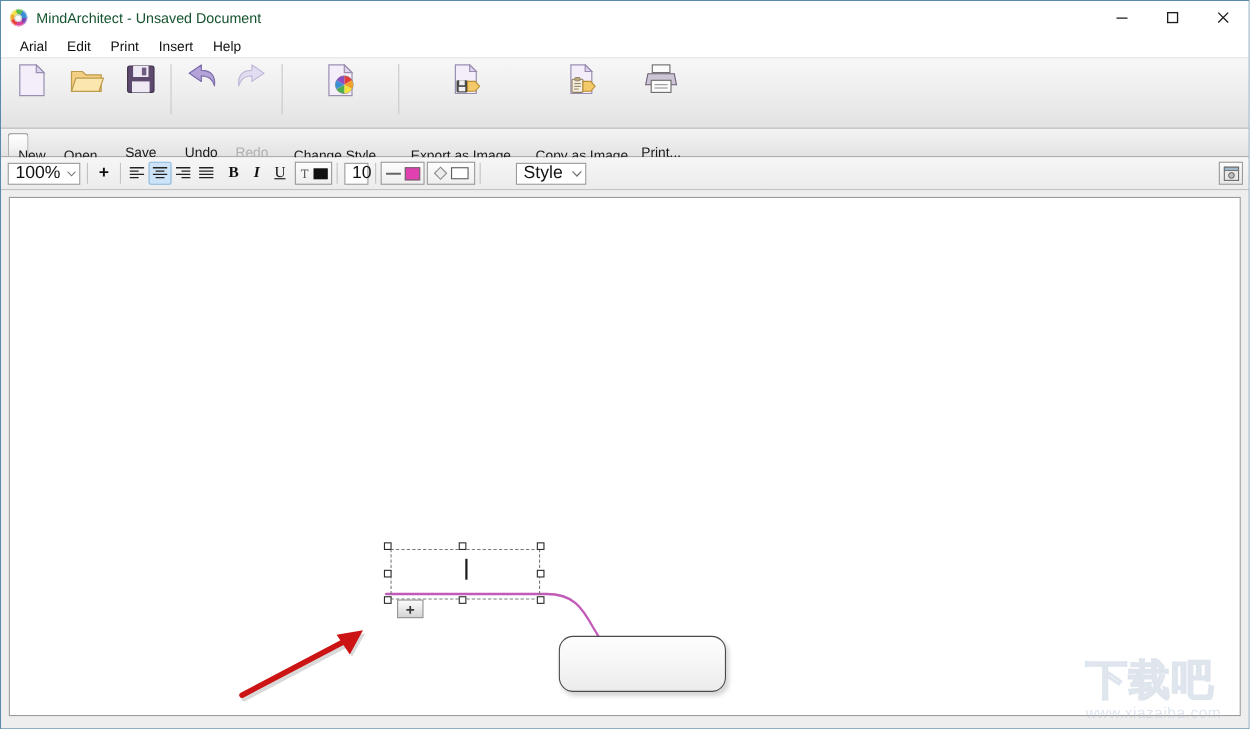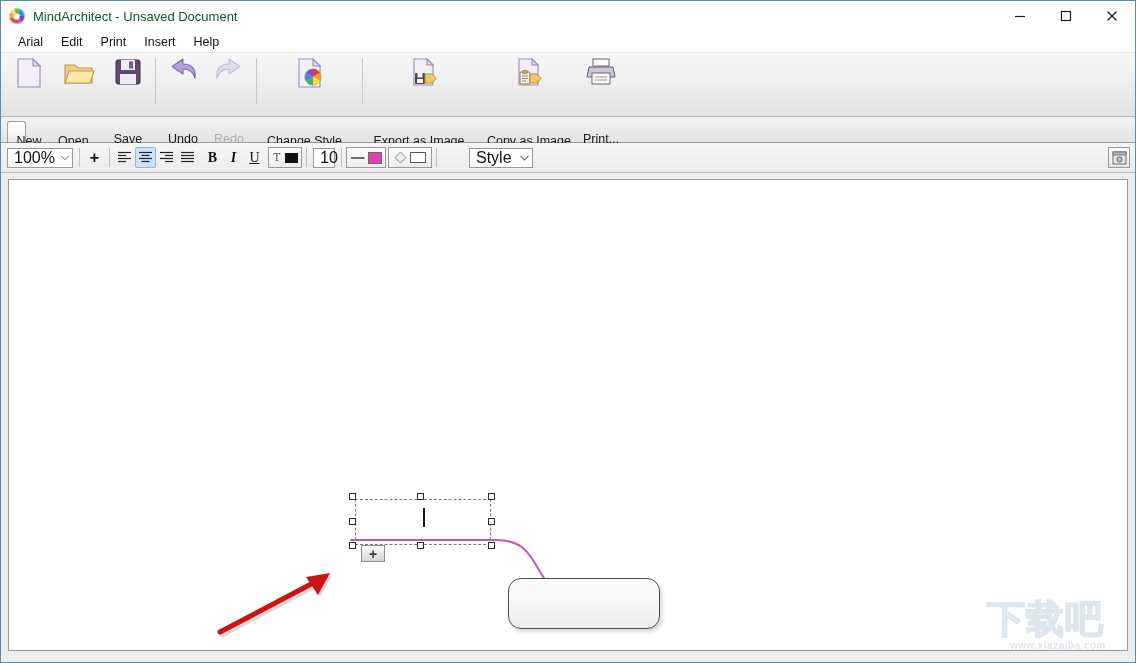--- a/index.html
+++ b/index.html
@@ -341,26 +341,24 @@
   #watermark .wm-cn {
     font-size: 38px;
     line-height: 40px;
     font-weight: bold;
     color: transparent;
     -webkit-text-stroke: 1.5px #b8c7d8;
     letter-spacing: 1px;
     font-family: Liberation Mono, monospace;
   }
   #watermark .wm-url {
-    font-size: 10px;
+    font-size: 14px;
     color: #b8c7d8;
     letter-spacing: .5px;
-    text-align: center;
     margin-top: -2px;
-    font-weight: bold;
   }
 </style>
 </head>
 <body>
 
 <div id="app-window">
 
   <div id="title-bar">
     <div id="app-icon"></div>
     <div id="title-text">MindArchitect - Unsaved Document</div>

